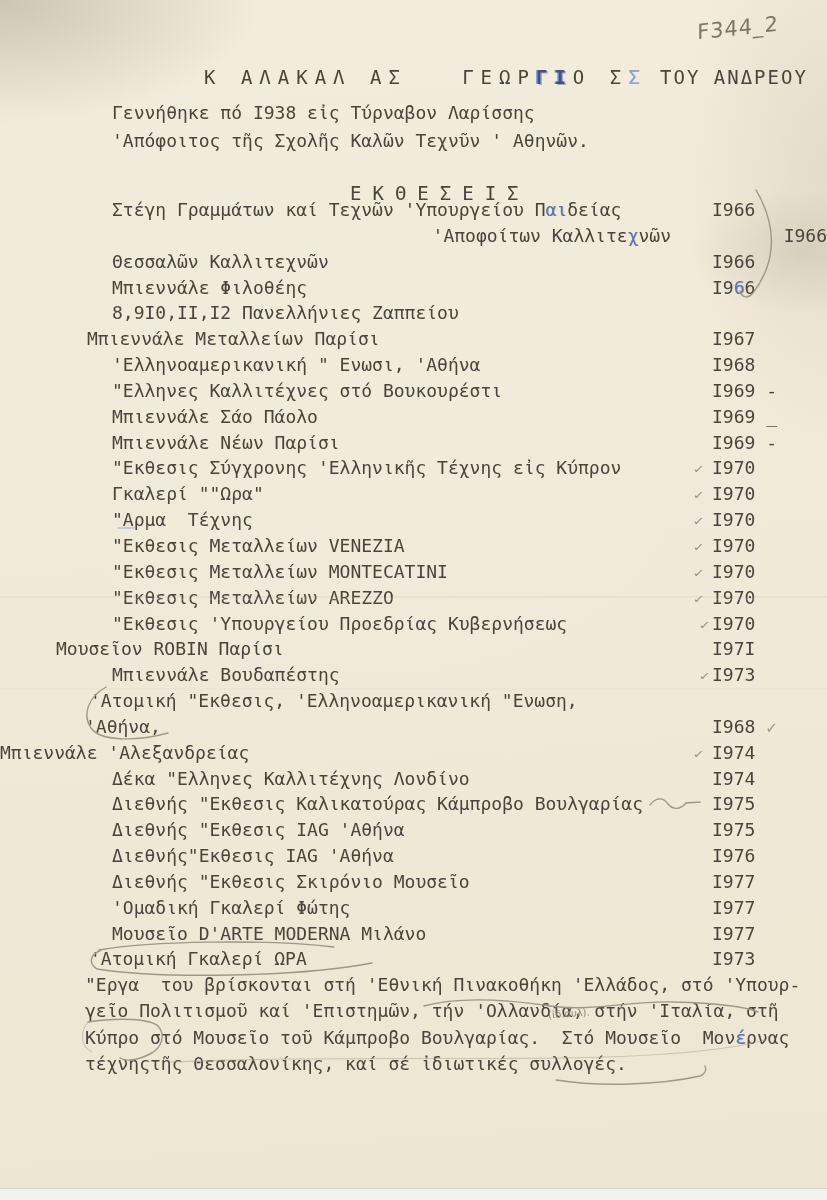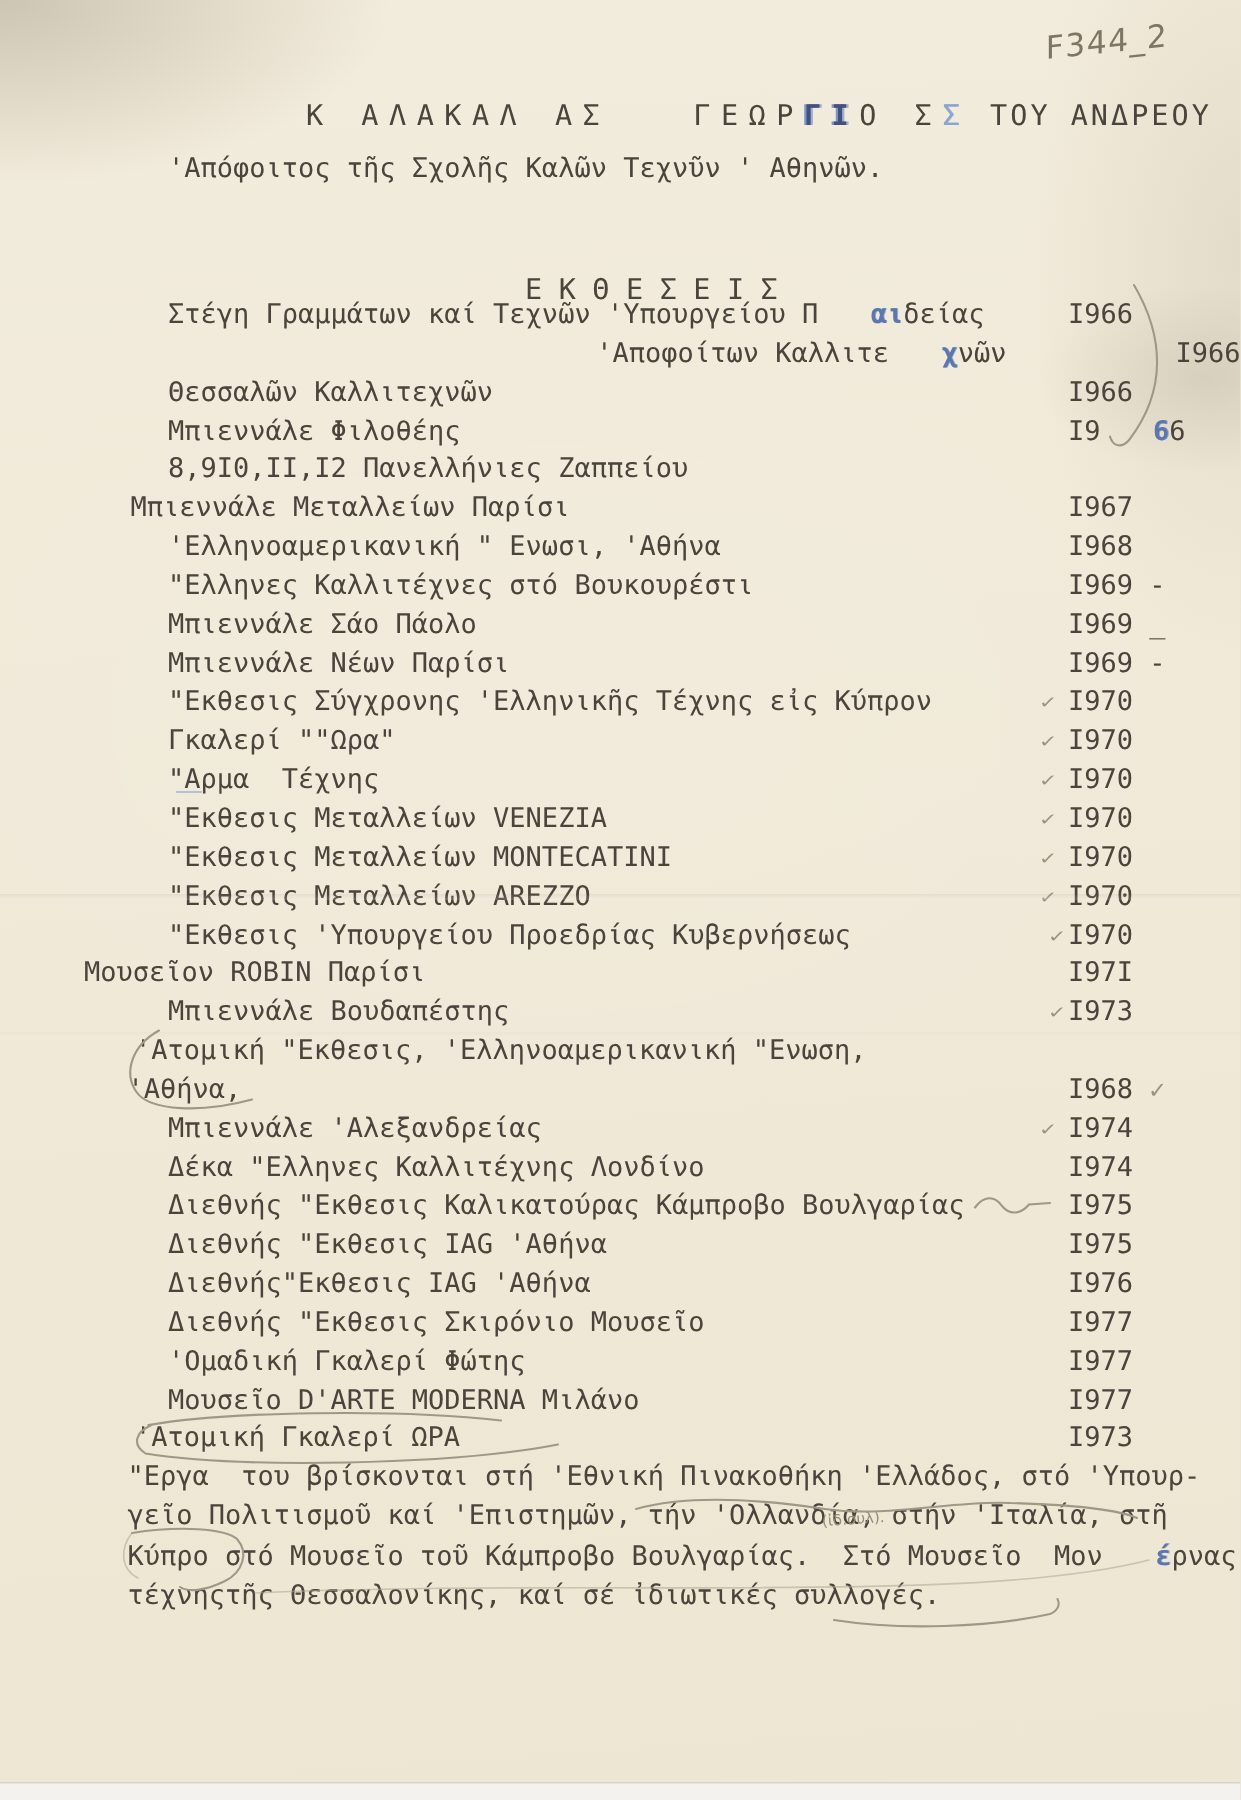--- a/index.html
+++ b/index.html
@@ -66,23 +66,22 @@
     font-family:"DejaVu Sans",sans-serif;
     transform:scaleY(.75);
   }
   .row-mark.tight{padding-right:1px;}
   .row-year{width:115px;flex:none;white-space:pre;}
   .check-after{
     color:#9b9380;font-size:15px;padding-left:10px;
     font-family:"DejaVu Sans",sans-serif;
   }
   .blue{
-    color:#5d76ab;font-weight:bold;
+    color:#5d76ab;font-weight:normal;
     text-shadow:.7px 0 0 rgba(123,152,208,.75);
-    padding-left:35px;
   }
   .paragraph{
     position:absolute;left:85px;top:972px;right:30px;
     line-height:26.3px;white-space:pre;
   }
   .para-line{height:26.3px;}
   .hand-note{
     position:absolute;left:548px;top:1008px;
     font-family:"DejaVu Sans",sans-serif;
     font-size:10px;color:#938b77;
@@ -96,20 +95,21 @@
 </head>
 <body>
 
 <div class="page">
 
   <div class="corner-ref">F344_2</div>
 
   <h1 class="title"><span class="sp">Κ ΑΛΑΚΑΛ ΑΣ</span><span class="sp">   </span><span class="sp">ΓΕΩΡ</span><span class="sp ov">ΓΙ</span><span class="sp">Ο Σ</span><span class="sp lb">Σ</span><span class="nm"> ΤΟΥ ΑΝΔΡΕΟΥ</span></h1>
 
   <div class="bio">
+    <div>Γεννήθηκε πό I938 εἰς Τύρναβον Λαρίσσης</div>
     <div>'Απόφοιτος τῆς Σχολῆς Καλῶν Τεχνῦν ' Αθηνῶν.</div>
   </div>
 
   <h2 class="section-title">ΕΚΘΕΣΕΙΣ</h2>
 
   <div class="rows" id="rows">
       <div class="row" style="padding-left: 112px;">
         <span class="row-name"><span>Στέγη Γραμμάτων καί Τεχνῶν 'Υπουργείου Π</span><span class="blue">αι</span><span>δείας</span></span>
         <span class="row-mark"></span>
         <span class="row-year"><span>I966</span></span>
@@ -207,21 +207,21 @@
       <div class="row" style="padding-left: 90px;">
         <span class="row-name"><span>'Ατομική "Εκθεσις, 'Ελληνοαμερικανική "Ενωση,</span></span>
         <span class="row-mark"></span>
         <span class="row-year"></span>
       </div>
       <div class="row" style="padding-left: 85px;">
         <span class="row-name"><span>'Αθήνα,</span></span>
         <span class="row-mark"></span>
         <span class="row-year"><span>I968</span><span class="check-after">✓</span></span>
       </div>
-      <div class="row" style="padding-left: 112px;">
+      <div class="row" style="">
         <span class="row-name"><span>Μπιεννάλε 'Αλεξανδρείας</span></span>
         <span class="row-mark">✓</span>
         <span class="row-year"><span>I974</span></span>
       </div>
       <div class="row" style="padding-left: 112px;">
         <span class="row-name"><span>Δέκα "Ελληνες Καλλιτέχνης Λονδίνο</span></span>
         <span class="row-mark"></span>
         <span class="row-year"><span>I974</span></span>
       </div>
       <div class="row" style="padding-left: 112px;">

